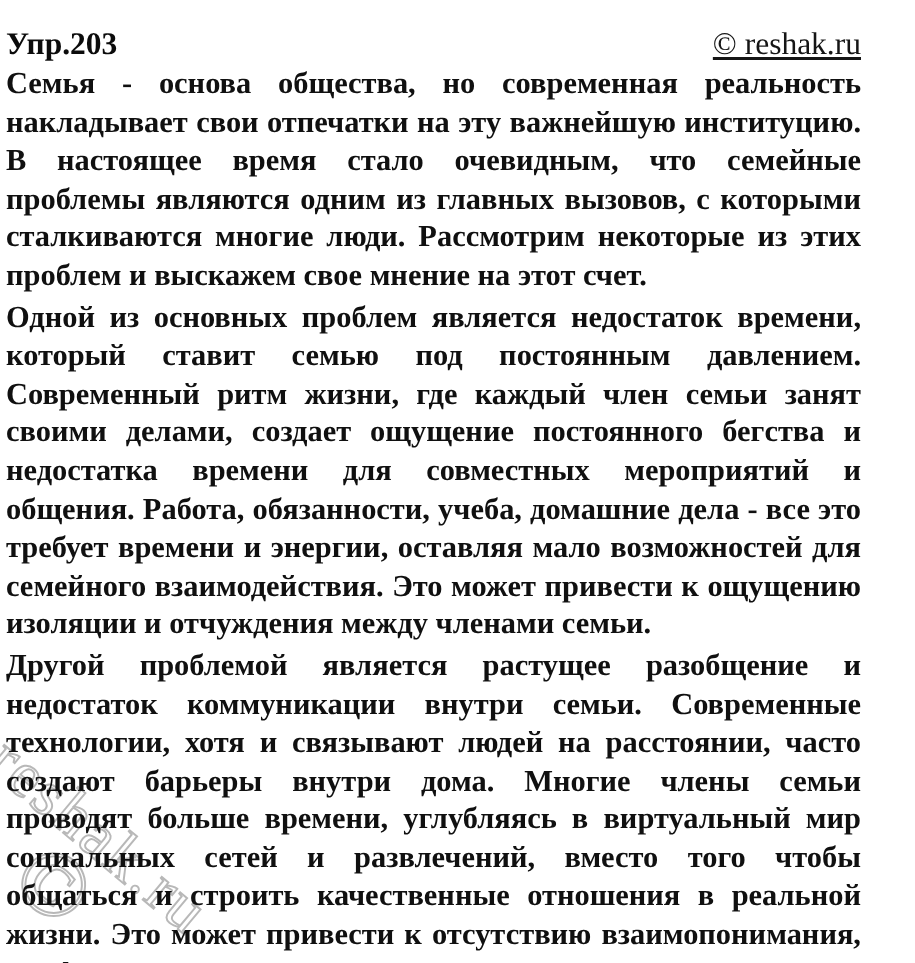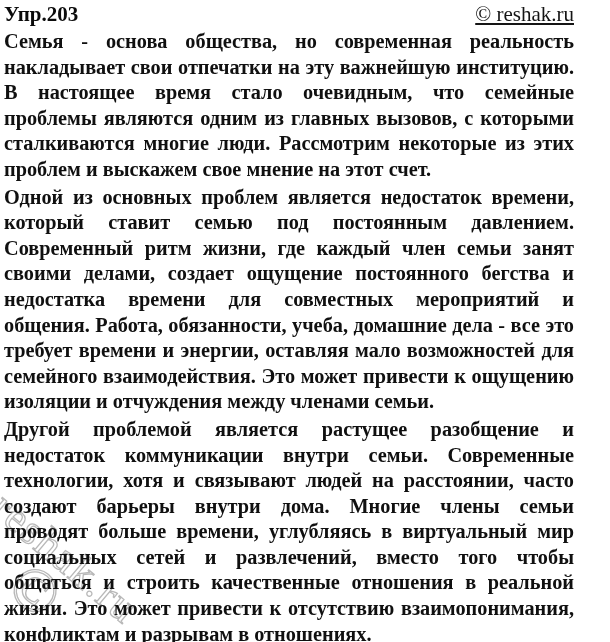--- a/index.html
+++ b/index.html
@@ -5,21 +5,21 @@
   html, body {
     margin: 0;
     padding: 0;
     background: #ffffff;
   }
   .page {
     position: relative;
     width: 578px;
     height: 642px;
     box-sizing: border-box;
-    padding: 2px 4px 0 4px;
+    padding: 17px 4px 0 4px;
     background: #ffffff;
     color: #111111;
     font-family: "Liberation Serif", "DejaVu Serif", serif;
     overflow: hidden;
   }
   .header {
     display: flex;
     justify-content: space-between;
     align-items: baseline;
     position: relative;

